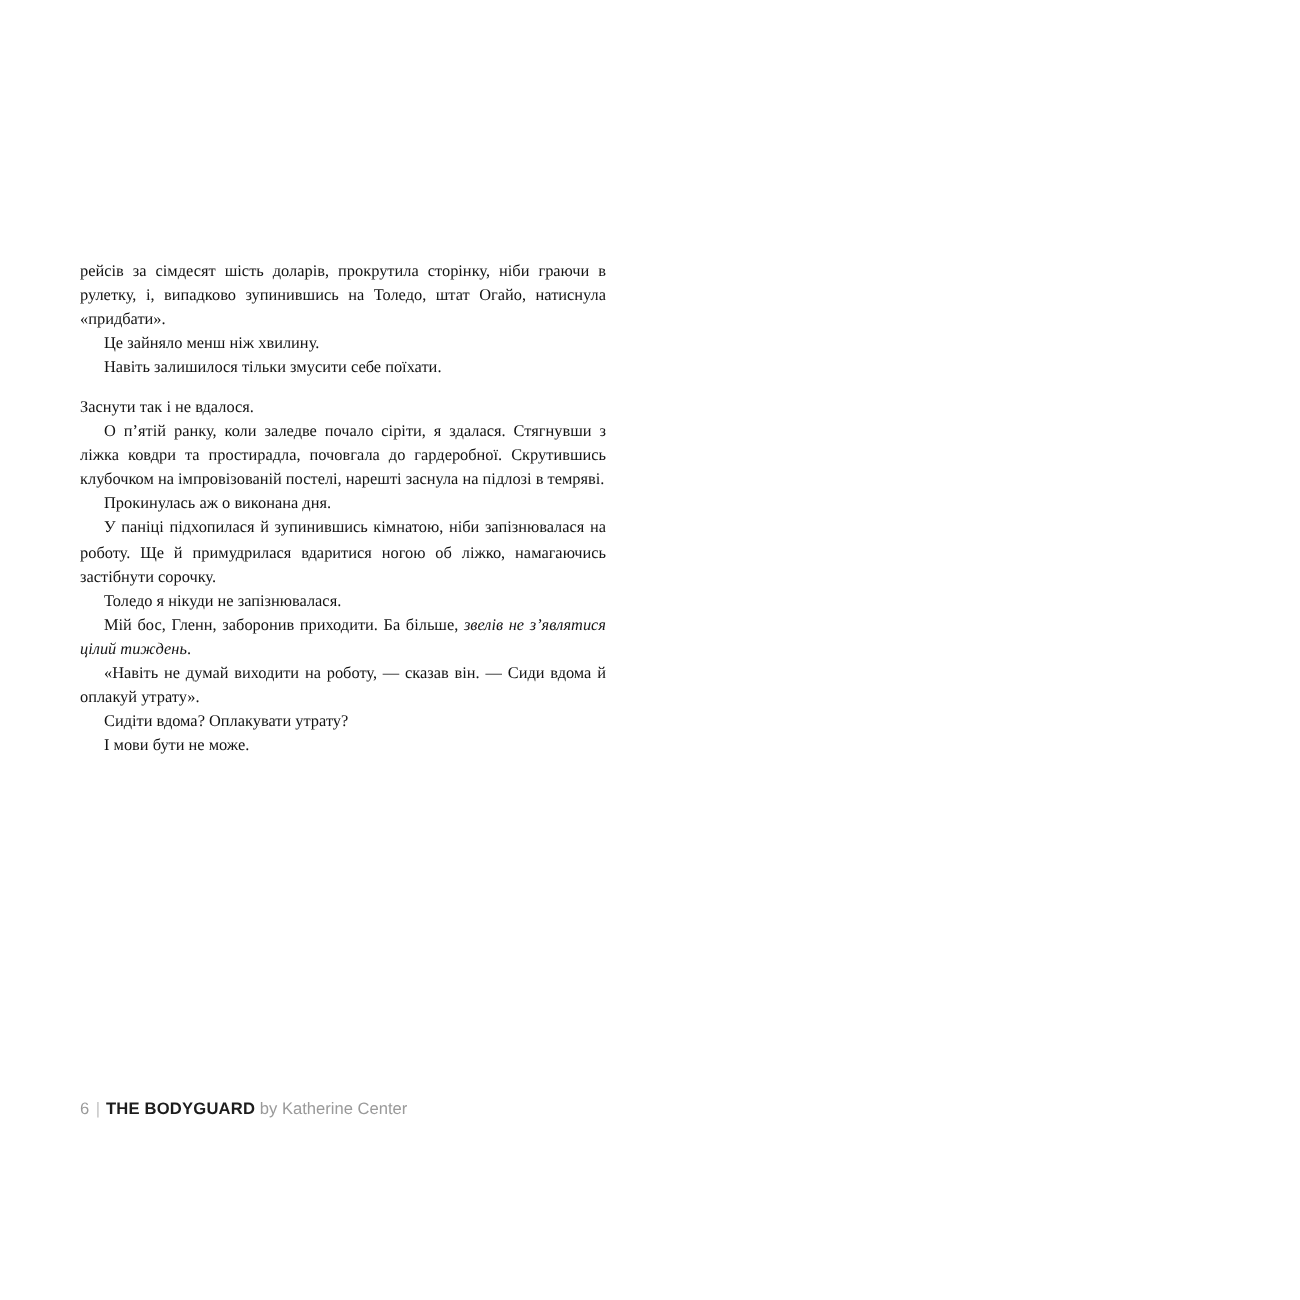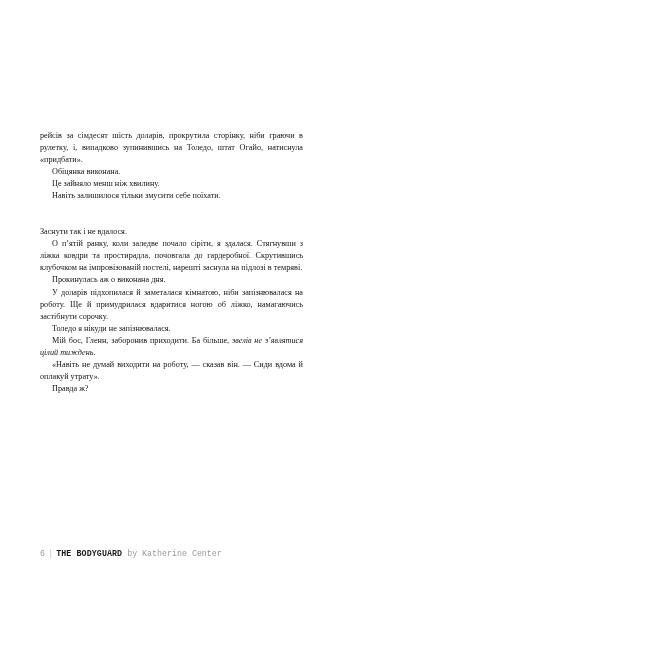--- a/index.html
+++ b/index.html
@@ -48,29 +48,29 @@
   .page-left .textblock {
     left: 40px;
     width: 263px;
   }
 
   .para {
     margin: 0;
     text-indent: 12px;
   }
   .para.noindent { text-indent: 0; }
-  .para.gap-before { margin-top: 24px; }
+  .para.gap-before { margin-top: 8px; }
   .para em { font-style: italic; }
 
   
   .footer {
     position: absolute;
     bottom: 0;
     height: 16px;
-    font-family: Liberation Mono, monospace;
+    font-family: Liberation Sans, sans-serif;
     font-size: 8.3px;
     line-height: 16px;
     white-space: nowrap;
     color: #8d8d8d;
   }
   .page-left .footer {
     left: 40px;
     top: 534px;
     text-align: left;
   }
@@ -92,31 +92,31 @@
   }
 </style>
 </head>
 <body>
 
 <div class="spread">
 
   <div class="page page-left">
     <div class="textblock" id="left-text">
         <p class="para noindent">рейсів за сімдесят шість доларів, прокрутила сторінку, ніби граючи в рулетку, і, випадково зупинившись на Толедо, штат Огайо, натиснула «придбати».</p>
-        <p class="para">Обіцянка виконана.</p>
         <p class="para">Це зайняло менш ніж хвилину.</p>
         <p class="para">Навіть залишилося тільки змусити себе поїхати.</p>
         <p class="para noindent gap-before">Заснути так і не вдалося.</p>
         <p class="para">О п’ятій ранку, коли заледве почало сіріти, я здалася. Стягнувши з ліжка ковдри та простирадла, почовгала до гардеробної. Скрутившись клубочком на імпровізованій постелі, нарешті заснула на підлозі в темряві.</p>
         <p class="para">Прокинулась аж о виконана дня.</p>
-        <p class="para">У доларів підхопилася й заметалася кімнатою, ніби запізнювалася на роботу. Ще й примудрилася вдаритися ногою об ліжко, намагаючись застібнути сорочку.</p>
+        <p class="para">У паніці підхопилася й зупинившись кімнатою, ніби запізнювалася на роботу. Ще й примудрилася вдаритися ногою об ліжко, намагаючись застібнути сорочку.</p>
         <p class="para">Толедо я нікуди не запізнювалася.</p>
         <p class="para">Мій бос, Гленн, заборонив приходити. Ба більше, <em>звелів не з’являтися цілий тиждень</em>.</p>
         <p class="para">«Навіть не думай виходити на роботу, — сказав він. — Сиди вдома й оплакуй утрату».</p>
-        <p class="para">Правда ж?</p>
+        <p class="para">Сидіти вдома? Оплакувати утрату?</p>
+        <p class="para">І мови бути не може.</p>
       </div>
     <div class="footer">
       <span class="folio">6</span><span class="sep">|</span><span class="booktitle">THE BODYGUARD</span> <span class="byline">by Katherine Center</span>
     </div>
   </div>
 
   <div class="page page-right">
     
     
   </div>

